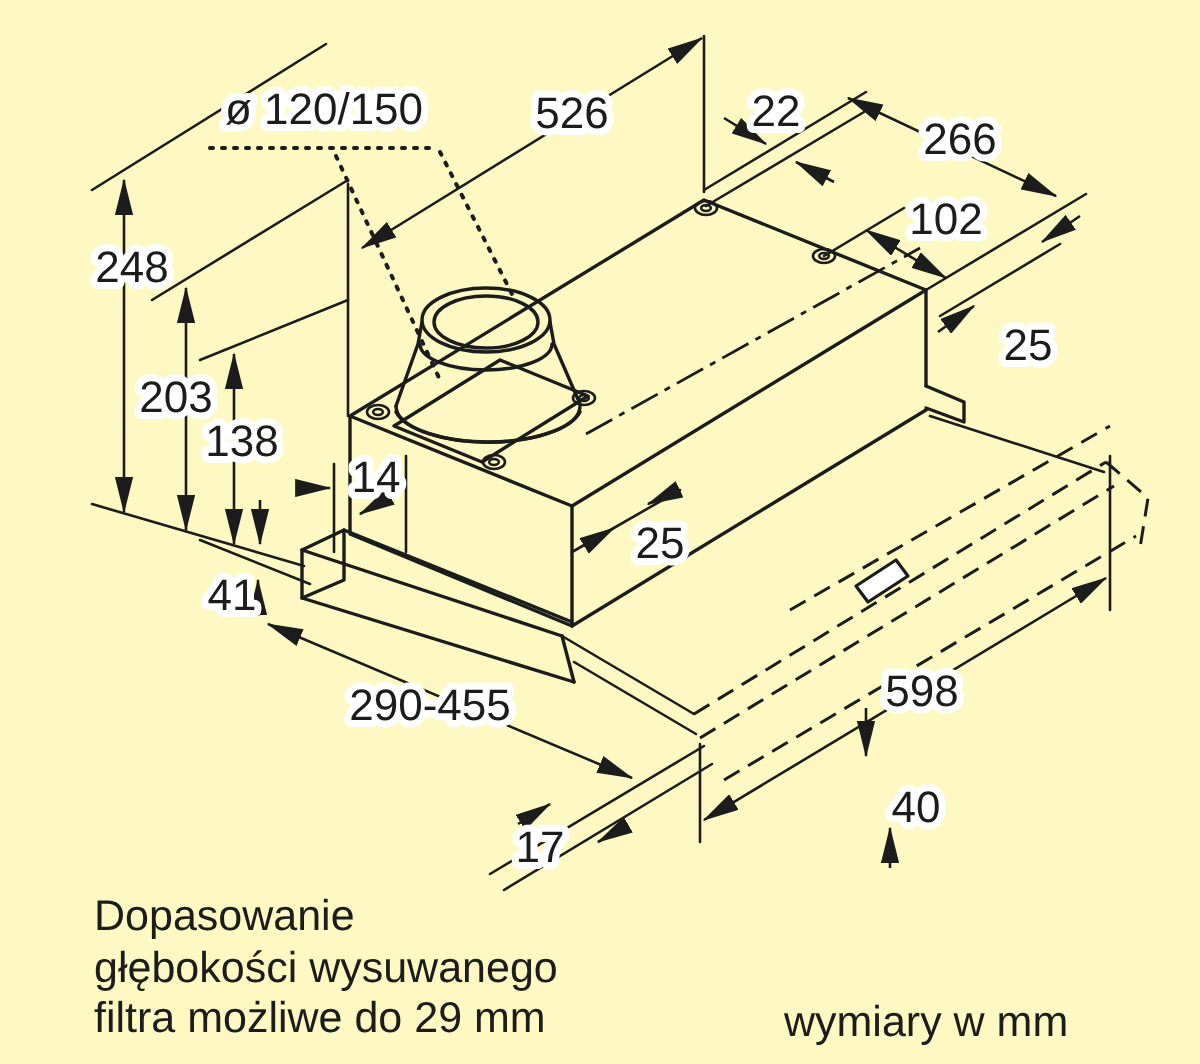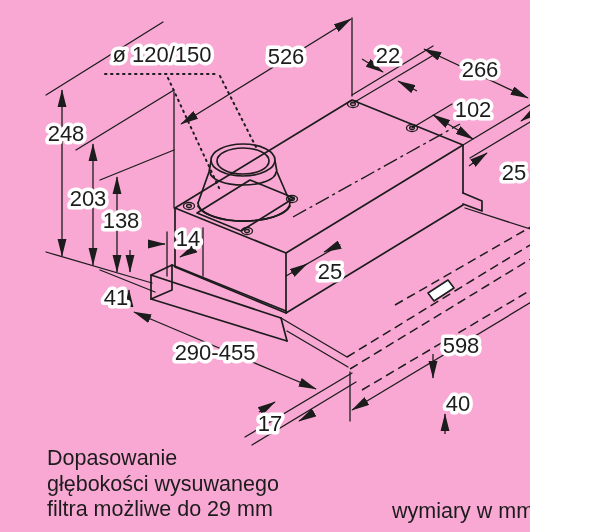--- a/index.html
+++ b/index.html
@@ -1,16 +1,16 @@
 <!DOCTYPE html>
 <html><head>
 <meta charset="utf-8">
 <style>
   html,body{margin:0;padding:0;background:#fff;}
-  #stage{position:relative;width:530px;height:532px;background:#f9a8d4;overflow:hidden;}
+  #stage{position:relative;width:600px;height:532px;background:#fef9c3;overflow:hidden;}
   svg{display:block;}
   .lbl{font-family:"Liberation Sans","DejaVu Sans",sans-serif;font-size:22px;fill:#1c1c1c;
        paint-order:stroke;stroke:#ffffff;stroke-width:7px;stroke-linejoin:round;text-anchor:middle;}
   .cap{font-family:"Liberation Sans","DejaVu Sans",sans-serif;font-size:21.5px;fill:#1c1c1c;text-anchor:start;}
   .solid{fill:none;stroke:#1c1c1c;stroke-width:1.7;stroke-linejoin:round;stroke-linecap:round;}
   .thin{fill:none;stroke:#1c1c1c;stroke-width:1.3;stroke-linecap:round;}
   .dim{fill:none;stroke:#1c1c1c;stroke-width:1.3;}
   .dashed{fill:none;stroke:#1c1c1c;stroke-width:1.5;stroke-dasharray:9 5;}
   .dashdot{fill:none;stroke:#1c1c1c;stroke-width:1.4;stroke-dasharray:15 4 3 4;}
   .dotted{fill:none;stroke:#1c1c1c;stroke-width:2;stroke-dasharray:1.5 4.5;stroke-linecap:round;}

